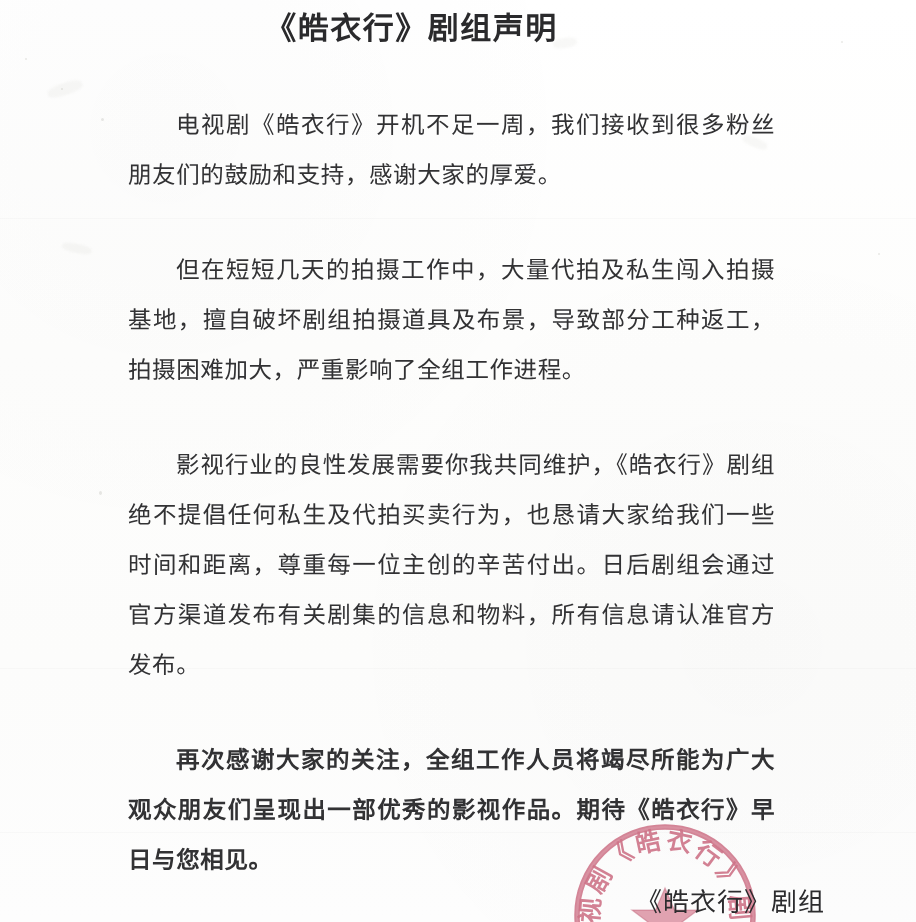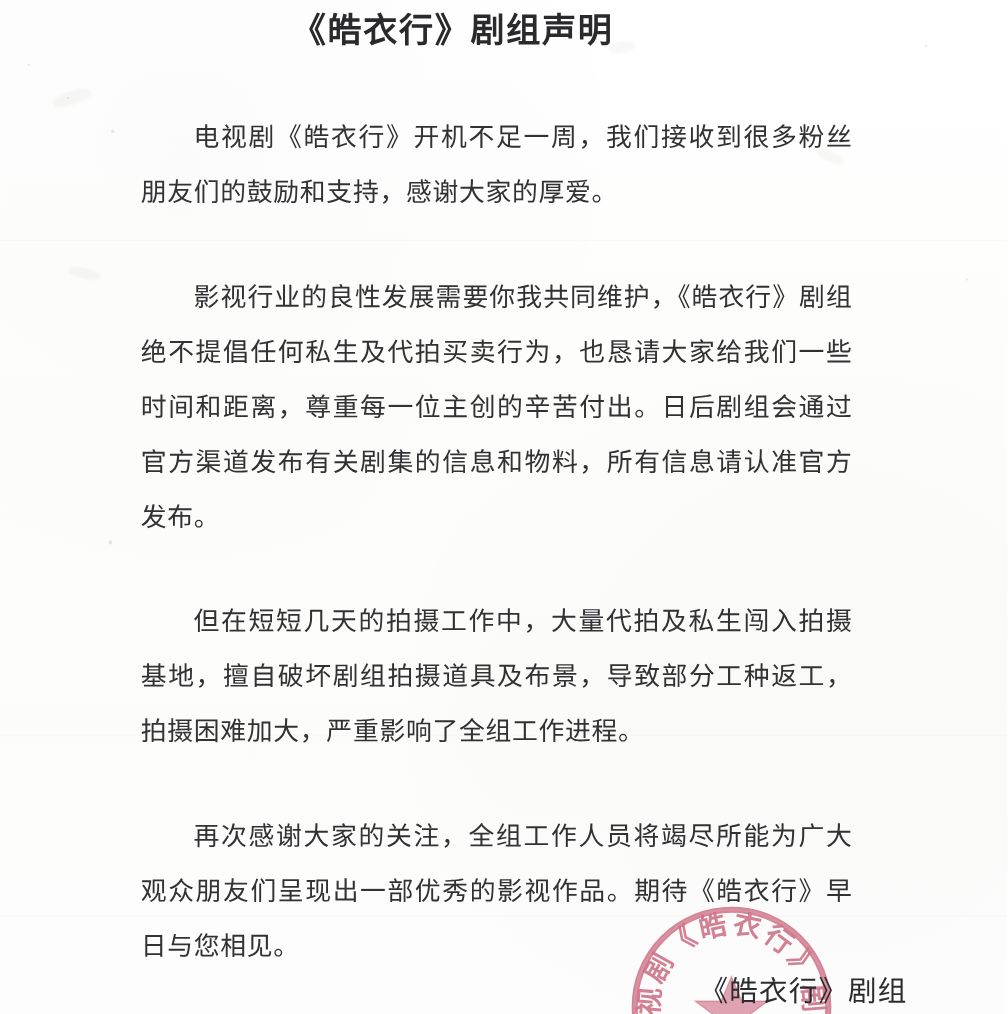--- a/index.html
+++ b/index.html
@@ -76,21 +76,21 @@
     font-size: 23.5px;
     line-height: 50px;
     color: #323234;
     text-align: justify;
     text-justify: inter-character;
     text-indent: 48px;
     letter-spacing: 0.6px;
     margin: 0 17px 45px 0;
     font-family: "DejaVu Serif", "Liberation Serif", serif;
   }
-  .para:last-child { margin-bottom: 0; }
+  .para:last-child { margin-bottom: 0; font-weight: bold; }
 
   
   .signature {
     position: absolute;
     left: 620px;
     top: 884px;
     font-size: 26px;
     line-height: 36px;
     letter-spacing: 1px;
     color: #2c2c2e;
@@ -129,22 +129,22 @@
   <div class="speckle" style="left:878px;  top:253px; width:2px;  height:2px;"></div>
   <div class="smudge" style="left:47px;   top:83px;  width:36px; height:12px; transform:rotate(-18deg);"></div>
   <div class="smudge" style="left:62px;   top:244px; width:30px; height:9px;  transform:rotate(12deg);"></div>
   <div class="smudge" style="left:553px;  top:38px;  width:24px; height:10px; transform:rotate(-8deg);"></div>
   <div class="smudge" style="left:742px;  top:138px; width:26px; height:9px;  transform:rotate(22deg);"></div>
 
   <div class="doc-title">《皓衣行》剧组声明</div>
 
   <div class="body-text">
     <p class="para">电视剧《皓衣行》开机不足一周，我们接收到很多粉丝朋友们的鼓励和支持，感谢大家的厚爱。</p>
+    <p class="para">但在短短几天的拍摄工作中，大量代拍及私生闯入拍摄基地，擅自破坏剧组拍摄道具及布景，导致部分工种返工，拍摄困难加大，严重影响了全组工作进程。</p>
     <p class="para">影视行业的良性发展需要你我共同维护，《皓衣行》剧组绝不提倡任何私生及代拍买卖行为，也恳请大家给我们一些时间和距离，尊重每一位主创的辛苦付出。日后剧组会通过官方渠道发布有关剧集的信息和物料，所有信息请认准官方发布。</p>
-    <p class="para">但在短短几天的拍摄工作中，大量代拍及私生闯入拍摄基地，擅自破坏剧组拍摄道具及布景，导致部分工种返工，拍摄困难加大，严重影响了全组工作进程。</p>
     <p class="para">再次感谢大家的关注，全组工作人员将竭尽所能为广大观众朋友们呈现出一部优秀的影视作品。期待《皓衣行》早日与您相见。</p>
   </div>
 
   <div class="seal">
     <svg viewBox="0 0 198 198" xmlns="http://www.w3.org/2000/svg">
       <defs>
         <path id="sealArc" d="M 33,99 A 66,66 0 1 1 165,99" fill="none"></path>
       </defs>
 
       <circle cx="99" cy="99" r="88" fill="none" stroke="#c4566f" stroke-width="5.5" opacity="0.88"></circle>

